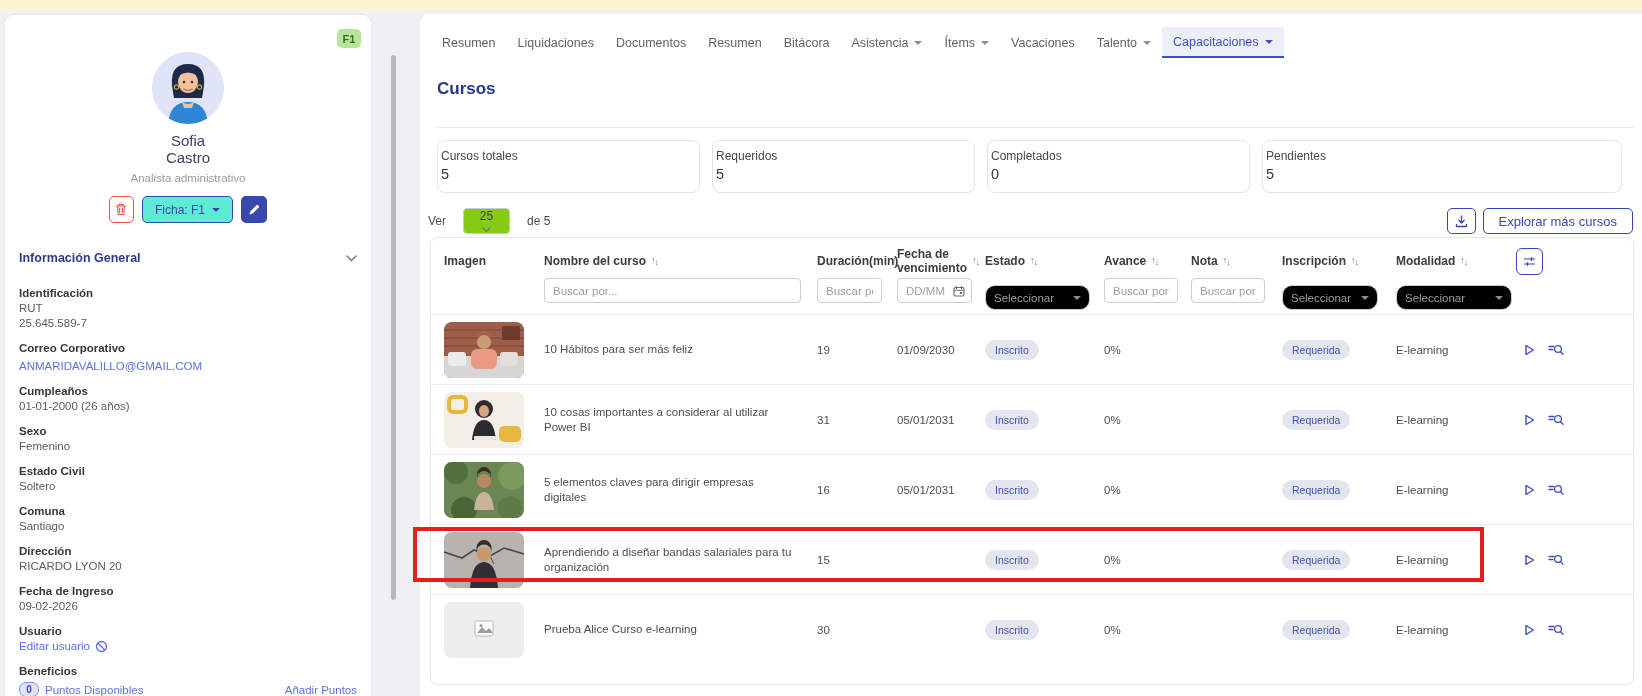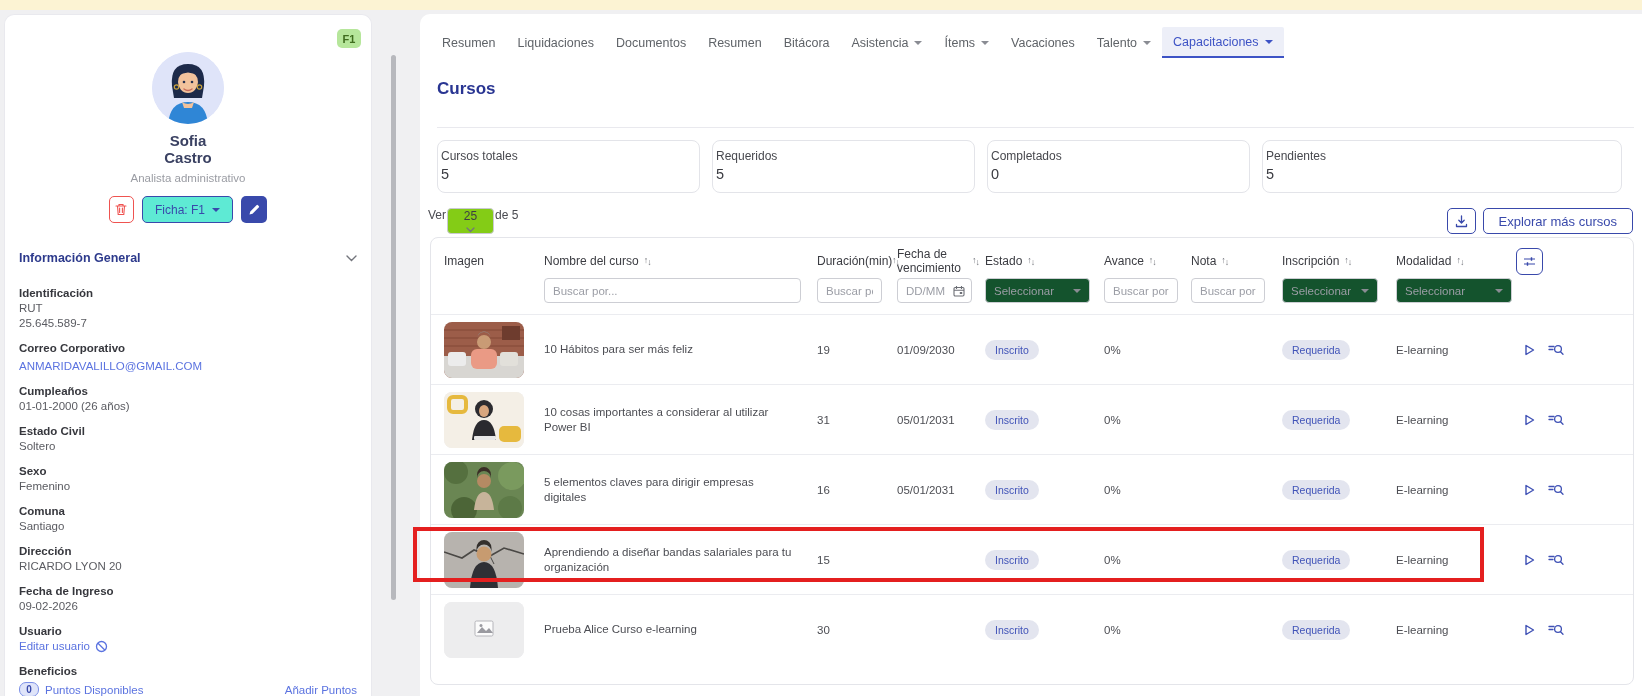--- a/index.html
+++ b/index.html
@@ -19,21 +19,21 @@
     position:absolute; left:4px; top:14px; width:368px; height:682px;
     background:#fff; border:1px solid #e9e9ee; border-bottom:none;
     border-radius:10px 10px 0 0;
   }
   .badge-f1 {
     position:absolute; right:10px; top:14px; min-width:24px; height:19px;
     background:#b6e69b; color:#3f6d1e; font-size:11px; font-weight:700;
     border-radius:5px; display:flex; align-items:center; justify-content:center; padding:0 5px;
   }
   .avatar { width:72px; height:72px; border-radius:50%; background:#dfe4f9; margin:37px auto 0; overflow:hidden; }
-  .person-name { text-align:center; margin-top:8px; font-size:15px; color:#3a4162; font-weight:700; line-height:17px; }
+  .person-name { text-align:center; margin-top:8px; font-size:15px; color:#3a4162; font-weight:400; line-height:17px; }
   .person-role { text-align:center; margin-top:6px; font-size:11.5px; color:#9a9ca3; }
   .profile-actions { display:flex; justify-content:center; align-items:center; gap:8px; margin-top:12px; }
   .btn-trash { width:25px; height:27px; border:1px solid #ef5350; border-radius:5px; background:#fff; display:flex; align-items:center; justify-content:center; cursor:pointer; }
   .btn-ficha { height:27px; border:1px solid #3949ab; border-radius:5px; background:#5eead4; color:#3949ab; font-size:12px; padding:0 12px; display:flex; align-items:center; gap:7px; cursor:pointer; }
   .btn-pencil { width:26px; height:27px; border:none; border-radius:5px; background:#3949ab; display:flex; align-items:center; justify-content:center; cursor:pointer; }
   .caret { width:0; height:0; border-left:4px solid transparent; border-right:4px solid transparent; border-top:4.5px solid #8a8c93; display:inline-block; }
   .caret.blue { border-top-color:#3949ab; }
   .caret.active { border-top-color:#3d53c5; }
 
   .section-header { display:flex; justify-content:space-between; align-items:center; margin:28px 14px 0 14px; }
@@ -61,41 +61,41 @@
 
   .page-title { position:absolute; left:17px; top:64px; font-size:17px; font-weight:700; color:#293592; line-height:22px; }
   .title-divider { position:absolute; left:17px; top:113px; width:1197px; border-top:1px solid #e9e9ee; }
 
   .stats { position:absolute; left:17px; top:126px; display:flex; gap:12px; }
   .stat-card { height:53px; background:#fff; border:1px solid #e3e4e9; border-radius:8px; padding:8px 3px; }
   .stat-card .lbl { font-size:12px; color:#47484e; }
   .stat-card .val { font-size:14.5px; color:#3a3b41; margin-top:3px; }
   .stat-w1 { width:263px; } .stat-w2 { width:263px; } .stat-w3 { width:263px; } .stat-w4 { width:360px; }
 
-  .pager { position:absolute; left:8px; top:194px; height:26px; display:flex; gap:1px; font-size:12px; color:#4a4b51; }
+  .pager { position:absolute; left:8px; top:194px; height:26px; display:flex; align-items:center; gap:17px; font-size:12px; color:#4a4b51; }
   .page-size { width:47px; height:26px; border:1px solid #c9cad1; border-radius:4px; display:flex; align-items:center; justify-content:space-between; padding:0 7px; font-size:12px; color:#3c3d43; cursor:pointer; background:#84cc16;flex-direction:column; }
 
   .toolbar { position:absolute; right:9px; top:194px; display:flex; gap:7px; }
   .btn-download { width:29px; height:26px; border:1px solid #3949ab; border-radius:5px; background:#fff; display:flex; align-items:center; justify-content:center; cursor:pointer; }
   .btn-explore { height:26px; border:1px solid #3949ab; border-radius:5px; background:#fff; color:#3949ab; font-size:13px; padding:0 15px; cursor:pointer; }
 
   
   .table { position:absolute; left:10px; top:223px; width:1204px; height:448px; border:1px solid #e4e5ea; border-radius:8px; background:#fff; overflow:hidden; }
   .grid-row { display:grid; grid-template-columns:100px 273px 80px 88px 119px 87px 91px 114px 120px 1fr; padding-left:13px; }
   .thead-labels { min-height:36px; padding-top:9px; }
-  .th { display:flex; align-items:center; font-size:12px; font-weight:400; color:#3b3c42; padding-right:6px; }
+  .th { display:flex; align-items:center; font-size:12px; font-weight:700; color:#3b3c42; padding-right:6px; }
   .th .wrap { max-width:70px; line-height:14px; }
   .th .wrap.f { max-width:80px; }
   .sort-icon { margin-left:5px; font-size:9px; color:#72747b; font-weight:400; letter-spacing:-1px; }
   .sort-icon::before { content:"\2191"; position:relative; top:-1px; }
   .sort-icon::after  { content:"\2193"; position:relative; top:1px; }
   .thead-filters { height:39px; align-items:start; padding-top:3px; }
   .f-input { height:25px; border:1px solid #cdced4; border-radius:4px; font-size:11.5px; color:#3c3d43; padding:0 8px; font-family:"Liberation Sans",sans-serif; background:#fff; }
   .f-input::placeholder { color:#9b9da5; }
-  .f-select { height:25px; border:1px solid #cdced4; border-radius:4px; background:#14532d; display:flex; align-items:center; justify-content:space-between; padding:0 8px; font-size:11.5px; color:#9b9da5; cursor:pointer; }
+  .f-select { height:25px; border:1px solid #cdced4; border-radius:10px; background:#000000; display:flex; align-items:center; justify-content:space-between; padding:0 8px; font-size:11.5px; color:#9b9da5; cursor:pointer;margin-top:7px; }
   .f-date { height:25px; border:1px solid #cdced4; border-radius:4px; background:#fff; display:flex; align-items:center; justify-content:space-between; padding:0 6px 0 8px; font-size:11.5px; color:#9b9da5; cursor:pointer; }
   .btn-colfilter { width:27px; height:27px; border:1px solid #3949ab; border-radius:6px; background:#fff; display:flex; align-items:center; justify-content:center; cursor:pointer; }
 
   .trow { height:70px; border-top:1px solid #ebecf0; align-items:center; }
   .cell { display:flex; align-items:center; font-size:11.5px; color:#4c4d53; padding-right:12px; }
   .cell.name { line-height:15px; padding-right:20px; }
   .thumb { width:80px; height:56px; border-radius:8px; overflow:hidden; background:#ededee; }
   .badge { display:inline-block; background:#e3e5ef; color:#4053b8; font-size:10.5px; padding:4px 10px; border-radius:10px; }
   .actions { display:flex; align-items:center; gap:13px; padding-left:8px; }
   .icon-btn { background:none; border:none; cursor:pointer; display:flex; align-items:center; }
@@ -165,26 +165,26 @@
     </div>
     <div class="field">
       <div class="field-label">Correo Corporativo</div>
       <a class="field-value link">ANMARIDAVALILLO@GMAIL.COM</a>
     </div>
     <div class="field">
       <div class="field-label">Cumpleaños</div>
       <div class="field-value">01-01-2000 (26 años)</div>
     </div>
     <div class="field">
+      <div class="field-label">Sexo</div>
+      <div class="field-value">Femenino</div>
+    </div>
+    <div class="field">
       <div class="field-label">Estado Civil</div>
       <div class="field-value">Soltero</div>
-    </div>
-    <div class="field">
-      <div class="field-label">Sexo</div>
-      <div class="field-value">Femenino</div>
     </div>
     <div class="field">
       <div class="field-label">Comuna</div>
       <div class="field-value">Santiago</div>
     </div>
     <div class="field">
       <div class="field-label">Dirección</div>
       <div class="field-value">RICARDO LYON 20</div>
     </div>
     <div class="field">

